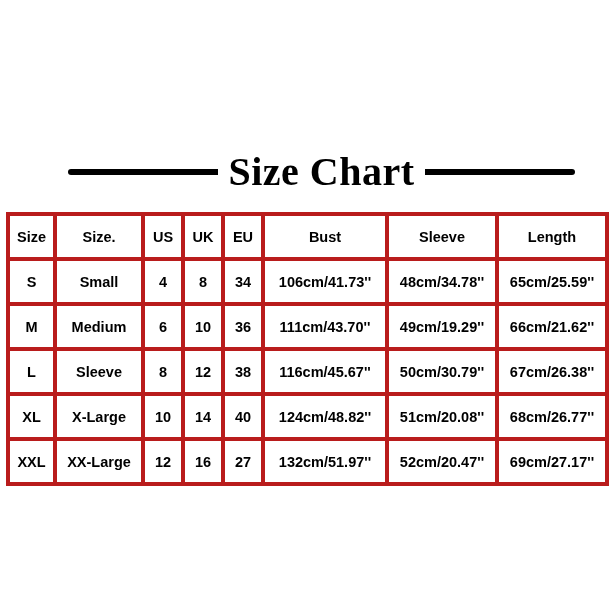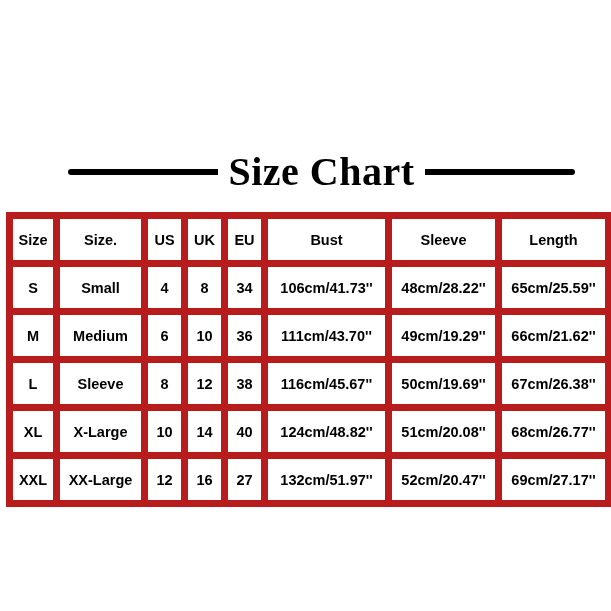--- a/index.html
+++ b/index.html
@@ -57,21 +57,21 @@
     left: 6px;
     width: 599px;
   }
   table.size-chart {
     border-collapse: collapse;
     width: 100%;
     table-layout: fixed;
   }
   table.size-chart th,
   table.size-chart td {
-    border: 7px solid #b91c1c;
+    border: 4px solid #b91c1c;
     text-align: center;
     vertical-align: middle;
     font-weight: bold;
     font-size: 14.5px;
     height: 41px;
     padding: 0 2px;
     white-space: nowrap;
     color: #000000;
   }
   table.size-chart th {
@@ -123,41 +123,41 @@
         </tr>
       </thead>
       <tbody>
         <tr>
           <td>S</td>
           <td>Small</td>
           <td>4</td>
           <td>8</td>
           <td>34</td>
           <td>106cm/41.73''</td>
-          <td>48cm/28.22''</td>
+          <td>48cm/34.78''</td>
           <td>65cm/25.59''</td>
         </tr>
         <tr>
           <td>M</td>
           <td>Medium</td>
           <td>6</td>
           <td>10</td>
           <td>36</td>
           <td>111cm/43.70''</td>
           <td>49cm/19.29''</td>
           <td>66cm/21.62''</td>
         </tr>
         <tr>
           <td>L</td>
           <td>Sleeve</td>
           <td>8</td>
           <td>12</td>
           <td>38</td>
           <td>116cm/45.67''</td>
-          <td>50cm/19.69''</td>
+          <td>50cm/30.79''</td>
           <td>67cm/26.38''</td>
         </tr>
         <tr>
           <td>XL</td>
           <td>X-Large</td>
           <td>10</td>
           <td>14</td>
           <td>40</td>
           <td>124cm/48.82''</td>
           <td>51cm/20.08''</td>

